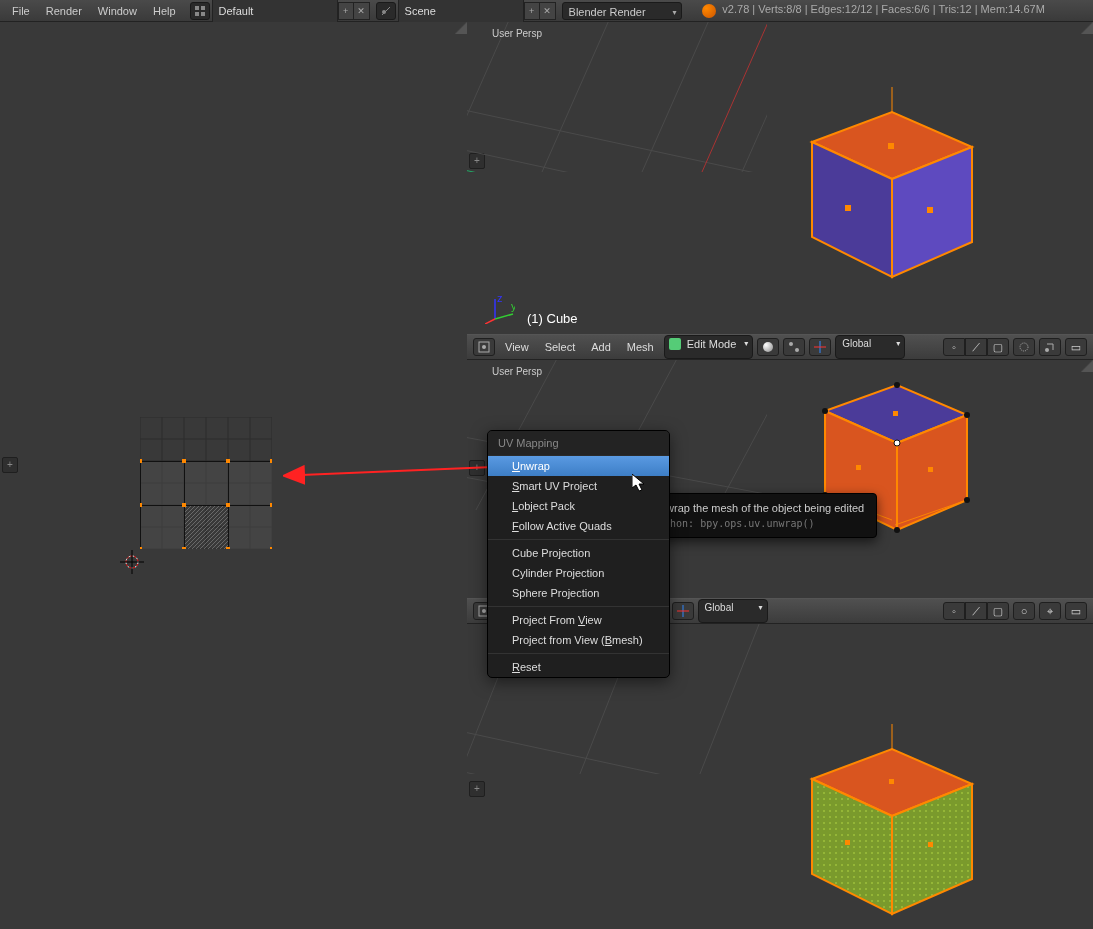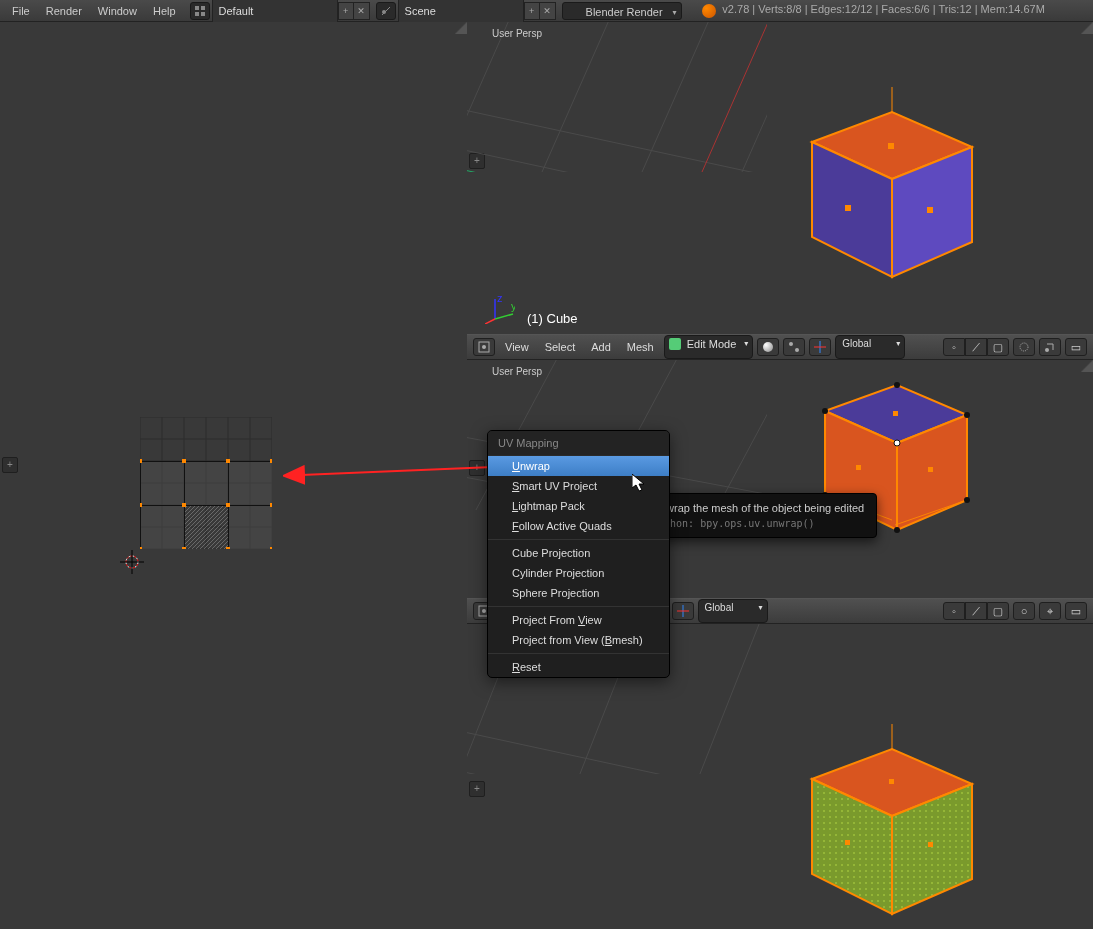--- a/index.html
+++ b/index.html
@@ -6,21 +6,21 @@
 body { background: #333; color: #ccc; width: 1093px; height: 929px; overflow: hidden; position: relative; }
 
 .topbar { height: 22px; background: linear-gradient(#4a4a4a,#3a3a3a); border-bottom: 1px solid #222; display: flex; align-items: center; padding: 0 4px; }
 .topbar .menu-item { padding: 2px 8px; cursor: pointer; }
 .tb-group { display: flex; align-items: center; margin-left: 6px; }
 .tb-icon { width: 20px; height: 18px; background: #2a2a2a; border: 1px solid #1a1a1a; border-radius: 3px; margin-right: 2px; display:flex; align-items:center; justify-content:center;}
 .tb-icon svg { width:12px; height:12px; }
 .tb-input { background: #333; border: 1px solid #222; color: #ddd; height: 18px; padding: 18px 6px; width: 126px; border-radius: 3px 0 0 3px; }
 .tb-btn { width: 16px; height: 18px; background: #444; border: 1px solid #222; cursor: pointer; display:flex; align-items:center; justify-content:center; font-size:9px; color:#aaa;}
 .tb-btn + .tb-btn { border-left: none; }
-.render-engine { background:#2a2a2a; border:1px solid #1a1a1a; border-radius:3px; height:18px; padding:0 16px 0 23px; color:#ccc; position:relative; min-width:120px; line-height:18px;}
+.render-engine { background:#2a2a2a; border:1px solid #1a1a1a; border-radius:3px; height:18px; padding:0 16px 0 6px; color:#ccc; position:relative; min-width:120px; line-height:18px;}
 .render-engine::after { content:"▾"; position:absolute; right:4px; top:1px; font-size:8px; color:#aaa;}
 .stats { margin-left: 20px; color: #aaa; font-size: 10px; }
 .blender-logo { width: 14px; height: 14px; border-radius: 50%; background: radial-gradient(circle at 30% 30%, #f80, #c50); display:inline-block; margin-right:4px; vertical-align:middle;}
 
 
 .uv-panel { position: absolute; left: 0; top: 22px; width: 467px; height: 907px; background: #393939; overflow:hidden;}
 .vp-panel { position: absolute; left: 467px; top: 22px; width: 626px; height: 907px; display: flex; flex-direction: column; }
 .viewport { position: relative; background: #393939; overflow: hidden; flex: 0 0 auto;}
 .vp1 { height: 312px;} .vp2 { height: 238px;} .vp3 { height: 357px;}
 .vp-header-left { position: absolute; left:2px; top:42%; width:16px; height:16px; background:#2f2f2f; border:1px solid #1f1f1f; border-radius:2px; font-size:10px; text-align:center; line-height:14px; color:#888;}
@@ -402,21 +402,21 @@
         <polygon points="0,0 12,5 0,10" fill="#f22"></polygon>
       </marker>
     </defs>
   <line x1="210" y1="10" x2="18" y2="18" stroke="#f22" stroke-width="2" marker-end="url(#ah)"></line>
 </svg>
 
 <div class="ctx-menu">
   <div class="ctx-header">UV Mapping</div>
   <div class="ctx-item hl"><span class="ul">U</span><span>nwrap</span></div>
   <div class="ctx-item"><span class="ul">S</span><span>mart UV Project</span></div>
-  <div class="ctx-item"><span class="ul">L</span><span>ightmap Pack</span></div>
+  <div class="ctx-item"><span class="ul">L</span><span>object Pack</span></div>
   <div class="ctx-item"><span class="ul">F</span><span>ollow Active Quads</span></div>
   <div class="ctx-sep"></div>
   <div class="ctx-item">Cube Projection</div>
   <div class="ctx-item">Cylinder Projection</div>
   <div class="ctx-item">Sphere Projection</div>
   <div class="ctx-sep"></div>
   <div class="ctx-item"><span>Project From </span><span class="ul">V</span><span>iew</span></div>
   <div class="ctx-item"><span>Project from View (</span><span class="ul">B</span><span>mesh)</span></div>
   <div class="ctx-sep"></div>
   <div class="ctx-item"><span class="ul">R</span><span>eset</span></div>

